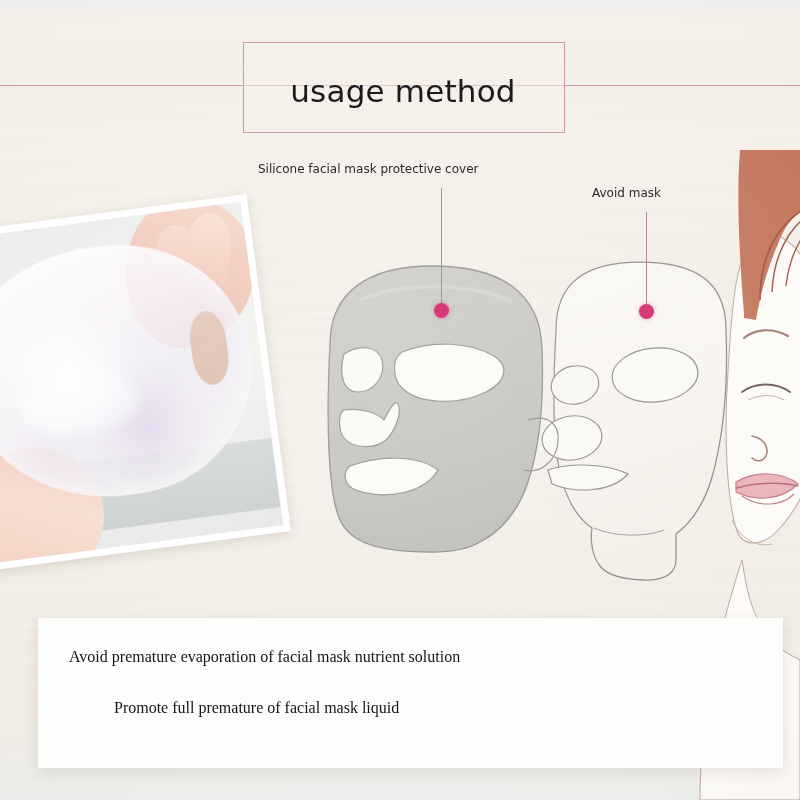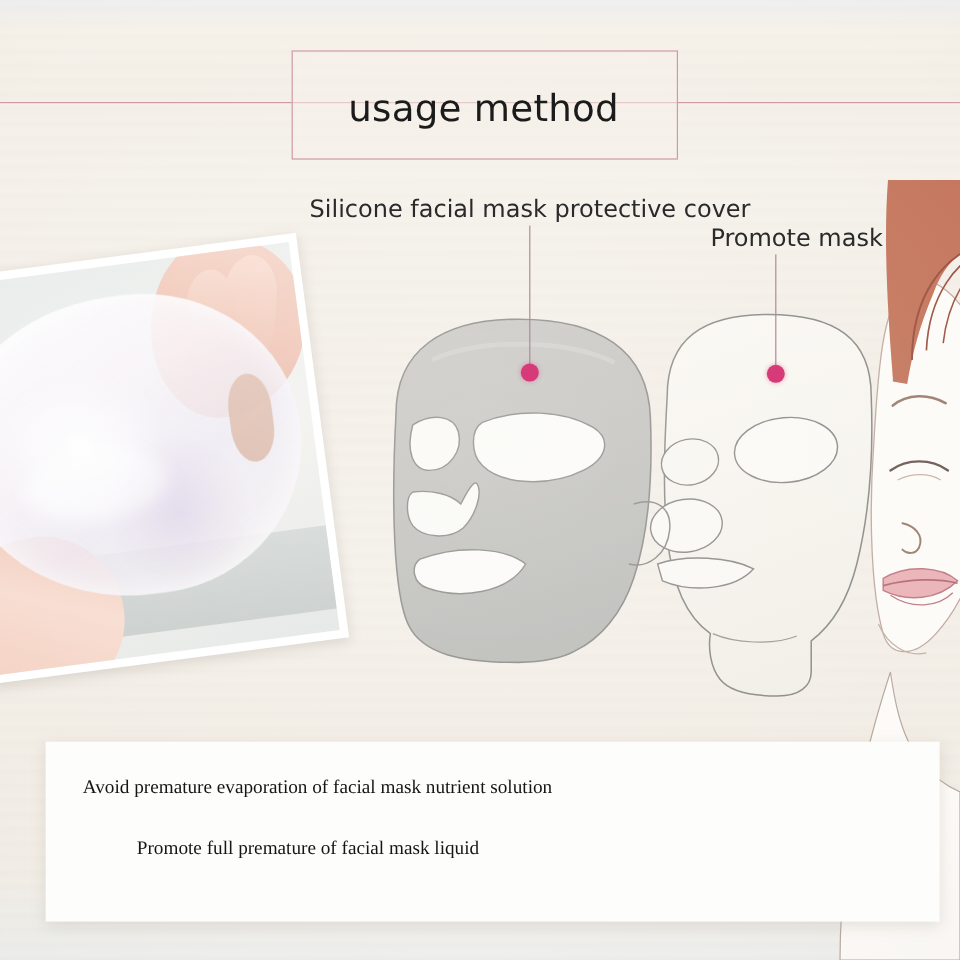--- a/index.html
+++ b/index.html
@@ -26,21 +26,21 @@
   
   .hrule{position:absolute;left:0;width:800px;height:0;border-top:1.6px solid #cf9aa8;}
   #hrule-left{top:85px;}
   .titlebox{position:absolute;left:243px;top:42px;width:320px;height:89px;
     border:1.6px solid #cf9aa8;background:rgba(245,241,234,0.55);}
   .titletext{position:absolute;left:243px;top:42px;width:320px;height:97px;
     display:flex;align-items:center;justify-content:center;
     font-size:31px;color:#1b1b1b;letter-spacing:.2px;text-align:right;}
 
   
-  .calloutlabel{position:absolute;font-size:20px;color:#2a2a2a;white-space:nowrap;}
+  .calloutlabel{position:absolute;font-size:12px;color:#2a2a2a;white-space:nowrap;}
   #label-silicone{left:258px;top:162px;}
   #label-facial{left:592px;top:186px;}
   .leader{position:absolute;width:0;border-left:1.4px solid #b08b9a;}
   #leader-1{left:441px;top:188px;height:118px;}
   #leader-2{left:646px;top:212px;height:96px;}
   .dot{position:absolute;width:15px;height:15px;border-radius:50%;
     background:#d63a78;box-shadow:0 0 4px rgba(214,58,120,.45);}
   #dot-1{left:434px;top:303px;}
   #dot-2{left:639px;top:304px;}
 
@@ -215,21 +215,21 @@
   <div id="vign"></div>
 
   <div class="hrule" id="hrule-left"></div>
   <div class="titlebox"></div>
   <div class="titletext">usage method</div>
 
   <div class="calloutlabel" id="label-silicone">Silicone facial mask protective cover</div>
   <div class="leader" id="leader-1"></div>
   <div class="dot" id="dot-1"></div>
 
-  <div class="calloutlabel" id="label-facial">Promote mask</div>
+  <div class="calloutlabel" id="label-facial">Avoid mask</div>
   <div class="leader" id="leader-2"></div>
   <div class="dot" id="dot-2"></div>
 
   <div id="bottom-panel"></div>
   <div class="panel-line" id="panel-line-1">Avoid premature evaporation of facial mask nutrient solution</div>
   <div class="panel-line" id="panel-line-2">Promote full premature of facial mask liquid</div>
 
 </div>
 
 </body></html>

